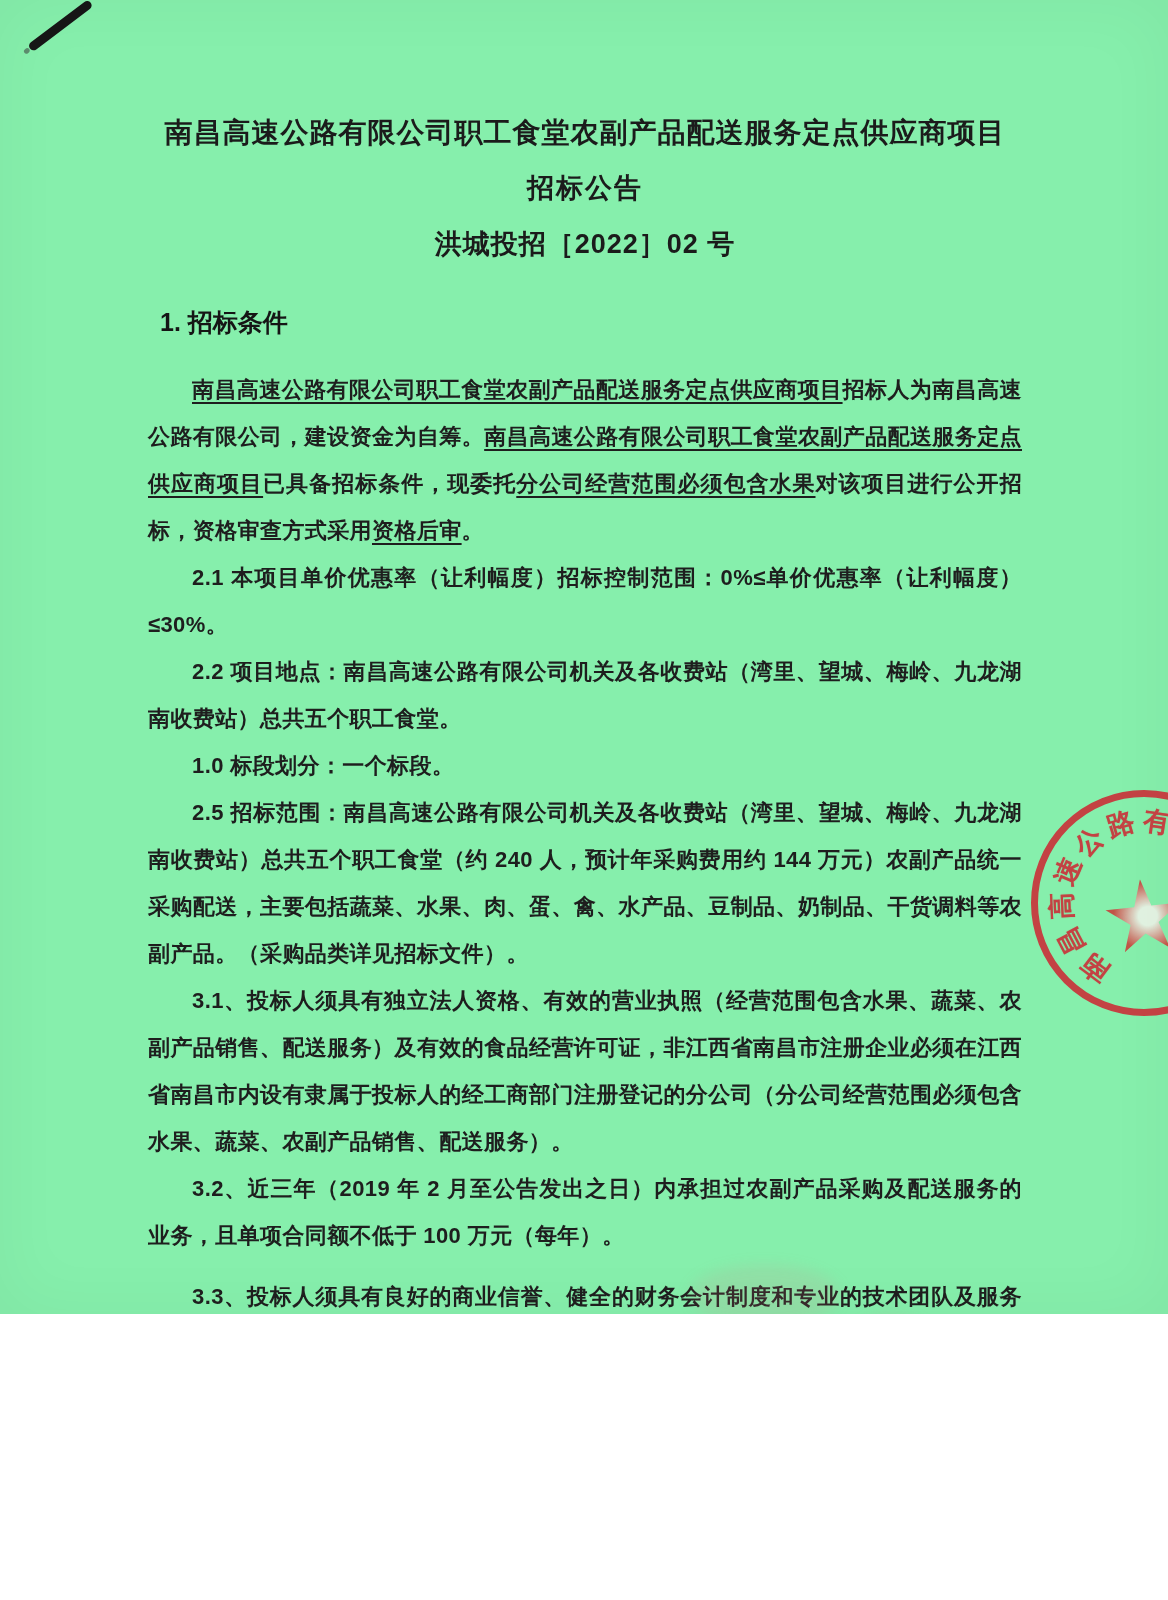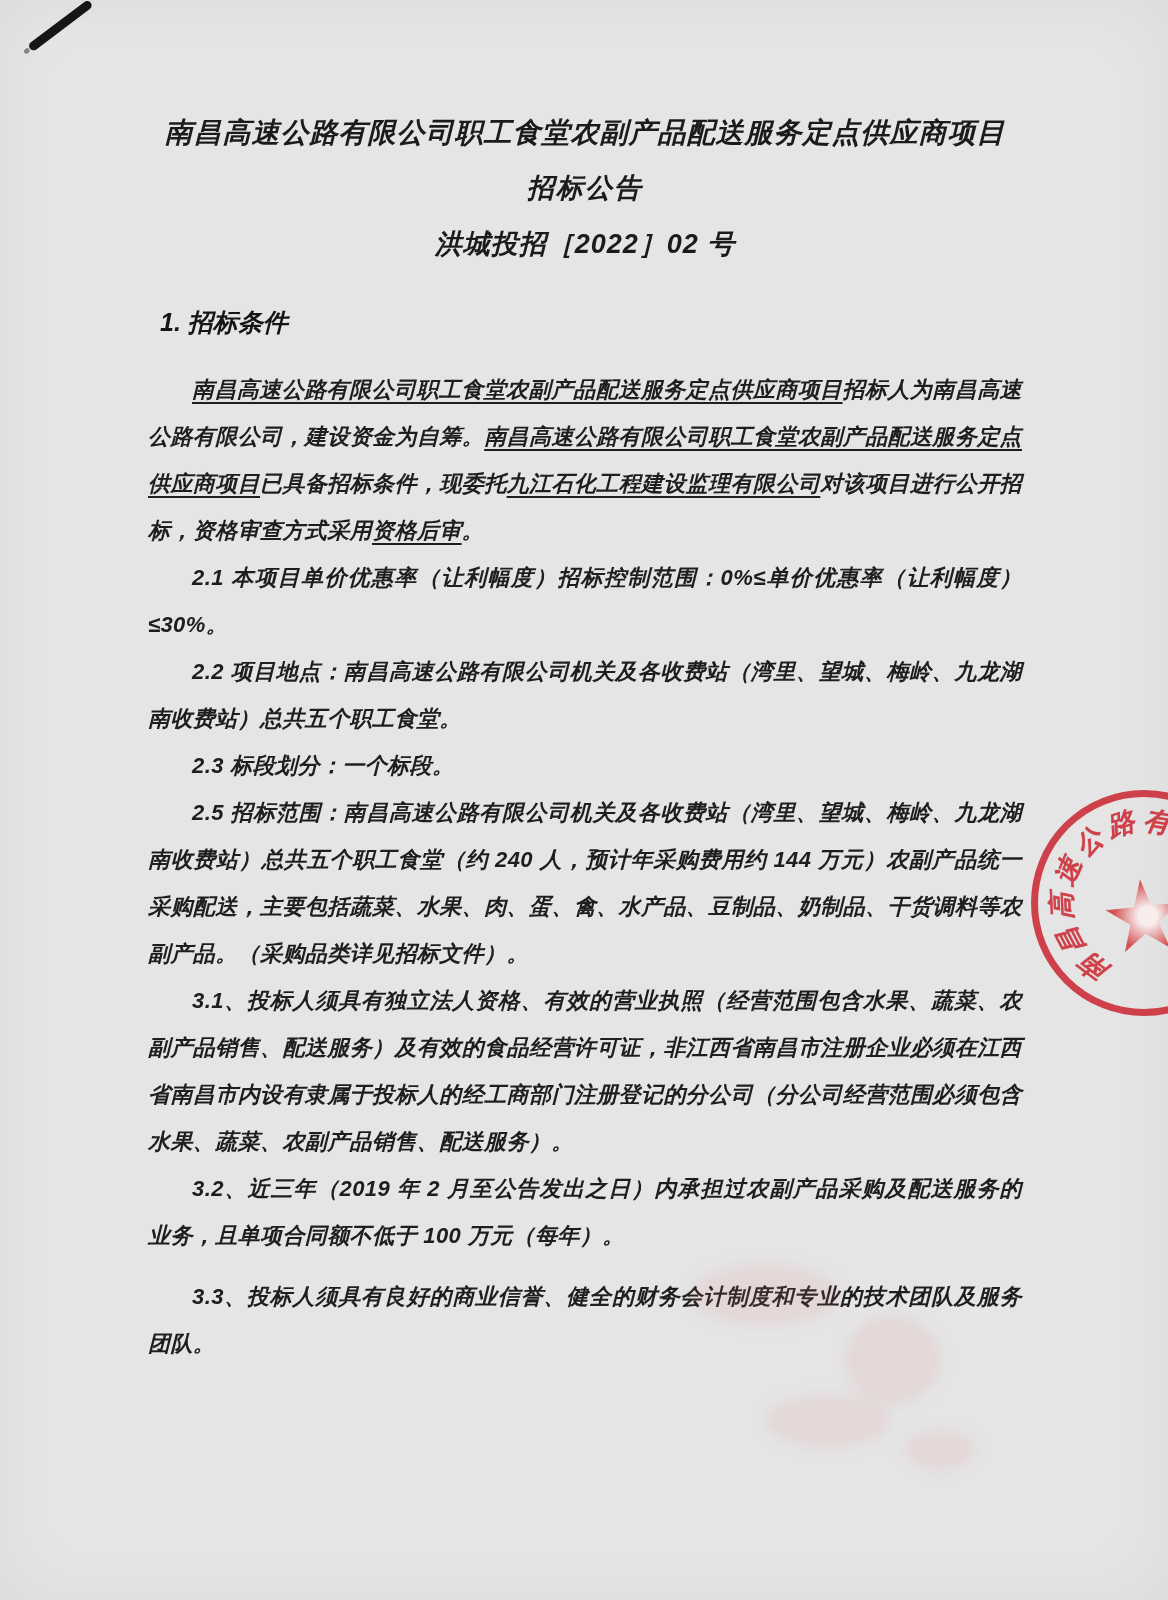--- a/index.html
+++ b/index.html
@@ -1,25 +1,24 @@
 <!DOCTYPE html>
 <html><head>
 <meta charset="utf-8">
 <style>
   html,body{margin:0;padding:0;background:#ffffff;}
   .page{
     position:relative;
-    width:1168px;height:1600px;
+    width:1168px;height:1314px;
     margin:0 auto;
-    background:#e5e5e5;
+    background:#86efac;
     overflow:hidden;
     color:#1b1b1b;
     box-shadow:inset 0 0 70px rgba(0,0,0,.045);
     font-family:"Liberation Sans", sans-serif;
-    font-style:italic;
   }
   .content{margin:0 146px 0 148px;}
   .title-block{padding-top:112px;text-align:center;font-weight:700;}
   .t1{font-size:28px;line-height:42px;letter-spacing:1px;}
   .t2{font-size:27px;line-height:40px;margin-top:14px;letter-spacing:2px;}
   .t3{font-size:27px;line-height:40px;margin-top:16px;letter-spacing:1px;}
   .doc-body h2{
     font-size:25px;line-height:36px;font-weight:700;
     margin:14px 12px 20px;color:#151515;
   }
@@ -81,26 +80,26 @@
   <div class="content">
     <div class="title-block">
       <div class="t1">南昌高速公路有限公司职工食堂农副产品配送服务定点供应商项目</div>
       <div class="t2">招标公告</div>
       <div class="t3">洪城投招［2022］02 号</div>
     </div>
 
     <div class="doc-body">
         <section>
           <h2>1. 招标条件</h2>
-          <p><span class="u">南昌高速公路有限公司职工食堂农副产品配送服务定点供应商项目</span><span>招标人为南昌高速公路有限公司，建设资金为自筹。</span><span class="u">南昌高速公路有限公司职工食堂农副产品配送服务定点供应商项目</span><span>已具备招标条件，现委托</span><span class="u">九江石化工程建设监理有限公司</span><span>对该项目进行公开招标，资格审查方式采用</span><span class="u">资格后审</span><span>。</span></p>
+          <p><span class="u">南昌高速公路有限公司职工食堂农副产品配送服务定点供应商项目</span><span>招标人为南昌高速公路有限公司，建设资金为自筹。</span><span class="u">南昌高速公路有限公司职工食堂农副产品配送服务定点供应商项目</span><span>已具备招标条件，现委托</span><span class="u">分公司经营范围必须包含水果</span><span>对该项目进行公开招标，资格审查方式采用</span><span class="u">资格后审</span><span>。</span></p>
         </section>
         <section>
           <p><span>2.1 本项目单价优惠率（让利幅度）招标控制范围：0%≤单价优惠率（让利幅度）≤30%。</span></p>
           <p><span>2.2 项目地点：南昌高速公路有限公司机关及各收费站（湾里、望城、梅岭、九龙湖南收费站）总共五个职工食堂。</span></p>
-          <p><span>2.3 标段划分：一个标段。</span></p>
+          <p><span>1.0 标段划分：一个标段。</span></p>
           <p><span>2.5 招标范围：南昌高速公路有限公司机关及各收费站（湾里、望城、梅岭、九龙湖南收费站）总共五个职工食堂（约 240 人，预计年采购费用约 144 万元）农副产品统一采购配送，主要包括蔬菜、水果、肉、蛋、禽、水产品、豆制品、奶制品、干货调料等农副产品。（采购品类详见招标文件）。</span></p>
         </section>
         <section>
           <p><span>3.1、投标人须具有独立法人资格、有效的营业执照（经营范围包含水果、蔬菜、农副产品销售、配送服务）及有效的食品经营许可证，非江西省南昌市注册企业必须在江西省南昌市内设有隶属于投标人的经工商部门注册登记的分公司（分公司经营范围必须包含水果、蔬菜、农副产品销售、配送服务）。</span></p>
           <p><span>3.2、近三年（2019 年 2 月至公告发出之日）内承担过农副产品采购及配送服务的业务，且单项合同额不低于 100 万元（每年）。</span></p>
           <p><span>3.3、投标人须具有良好的商业信誉、健全的财务会计制度和专业的技术团队及服务团队。</span></p>
         </section>
       </div>
   </div>
 

